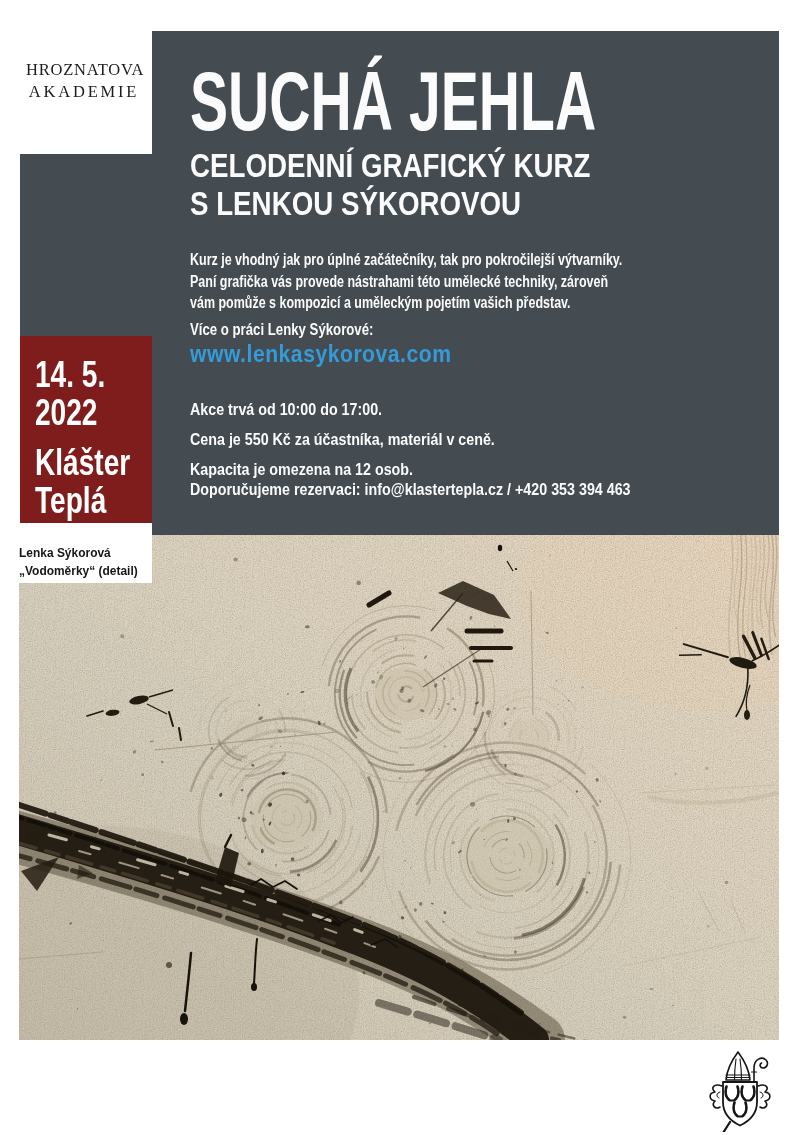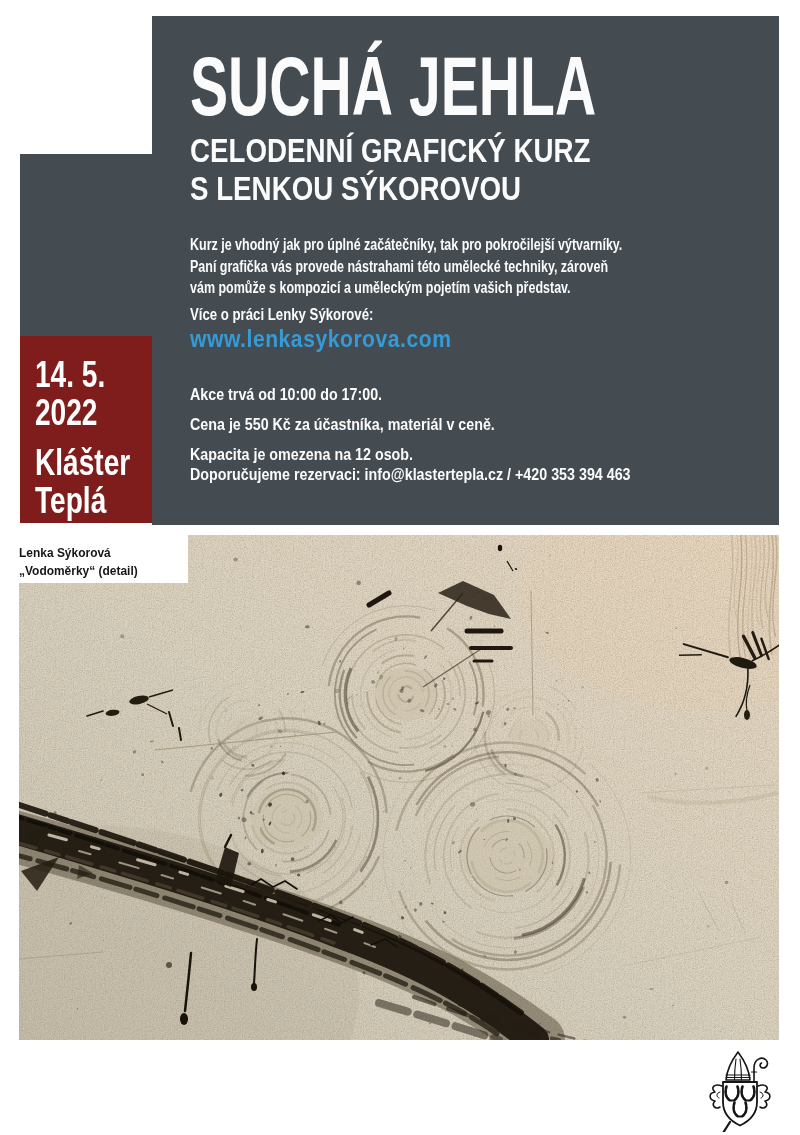--- a/index.html
+++ b/index.html
@@ -6,51 +6,55 @@
   body{width:800px;height:1135px;background:#ffffff;font-family:"Liberation Sans",sans-serif;position:relative;overflow:hidden;}
   .poster{position:absolute;inset:0;}
   .nowrap{white-space:nowrap;}
 
   
   .brand{position:absolute;left:26px;top:60px;width:116px;text-align:center;color:#1c1c1c;font-family:"Liberation Serif",serif;}
   .brand-l1{font-size:16.5px;letter-spacing:0.8px;}
   .brand-l2{font-size:16.5px;letter-spacing:2.8px;margin-top:2px;}
 
   
-  .panel{position:absolute;left:152px;top:16px;width:627px;height:509px;background:#444c51;}
+  .panel{position:absolute;left:152px;top:31px;width:627px;height:509px;background:#444c51;}
   .panel > *{position:absolute;left:38px;color:#fbfbfb;}
   .title{top:28px;margin:0;font-size:84px;font-weight:bold;line-height:1;transform:scaleX(0.68);transform-origin:left top;letter-spacing:0;}
   .subtitle{top:116px;font-size:33px;font-weight:bold;line-height:38px;transform:scaleX(0.84);transform-origin:left top;}
   .desc{top:218px;font-size:16px;font-weight:bold;line-height:21.5px;transform:scaleX(0.78);transform-origin:left top;}
   .more{top:289px;font-size:16.5px;font-weight:bold;transform:scaleX(0.80);transform-origin:left top;}
   .website{top:309px;font-size:24px;font-weight:bold;color:#359bd8;letter-spacing:0.6px;text-decoration:none;transform:scaleX(0.88);transform-origin:left top;}
   .det{font-size:17px;font-weight:bold;transform:scaleX(0.84);transform-origin:left top;}
   .det1{top:369px;}.det2{top:399px;}.det3{top:429px;}.det4{top:449px;}
 
   
   .grayext{position:absolute;left:20px;top:154px;width:132px;height:184px;background:#444c51;}
   .datebox{position:absolute;left:20px;top:336px;width:132px;height:187px;background:#7f1d1d;color:#ffffff;}
   .datebox .dl{position:absolute;left:15px;font-size:36px;font-weight:bold;white-space:nowrap;transform:scaleX(0.78);transform-origin:left top;}
   .dl.l1{top:18px;}.dl.l2{top:56px;}.dl.l3{top:106px;}.dl.l4{top:144px;}
 
   
   .art{position:absolute;left:19px;top:535px;width:760px;height:505px;}
   .art svg{display:block;}
-  .caption{position:absolute;left:0;top:535px;width:152px;height:48px;background:#ffffff;color:#161616;padding-left:36px;}
+  .caption{position:absolute;left:0;top:535px;width:152px;height:48px;background:#ffffff;color:#161616;}
   .caption div{position:absolute;left:19px;font-size:13px;font-weight:bold;white-space:nowrap;transform:scaleX(0.92);transform-origin:left top;}
   .cap1{top:10px;}.cap2{top:28px;}
 
   
   .crest{position:absolute;left:706px;top:1046px;width:72px;height:86px;}
 </style>
 </head>
 <body>
 
 <div class="poster">
 
+  <div class="brand">
+    <div class="brand-l1">HROZNATOVA</div>
+    <div class="brand-l2">AKADEMIE</div>
+  </div>
 
   <div class="grayext"></div>
 
   <div class="panel">
     <h1 class="title nowrap">SUCHÁ JEHLA</h1>
     <div class="subtitle nowrap">
       <div>CELODENNÍ GRAFICKÝ KURZ</div>
       <div>S LENKOU SÝKOROVOU</div>
     </div>
     <div class="desc nowrap">

